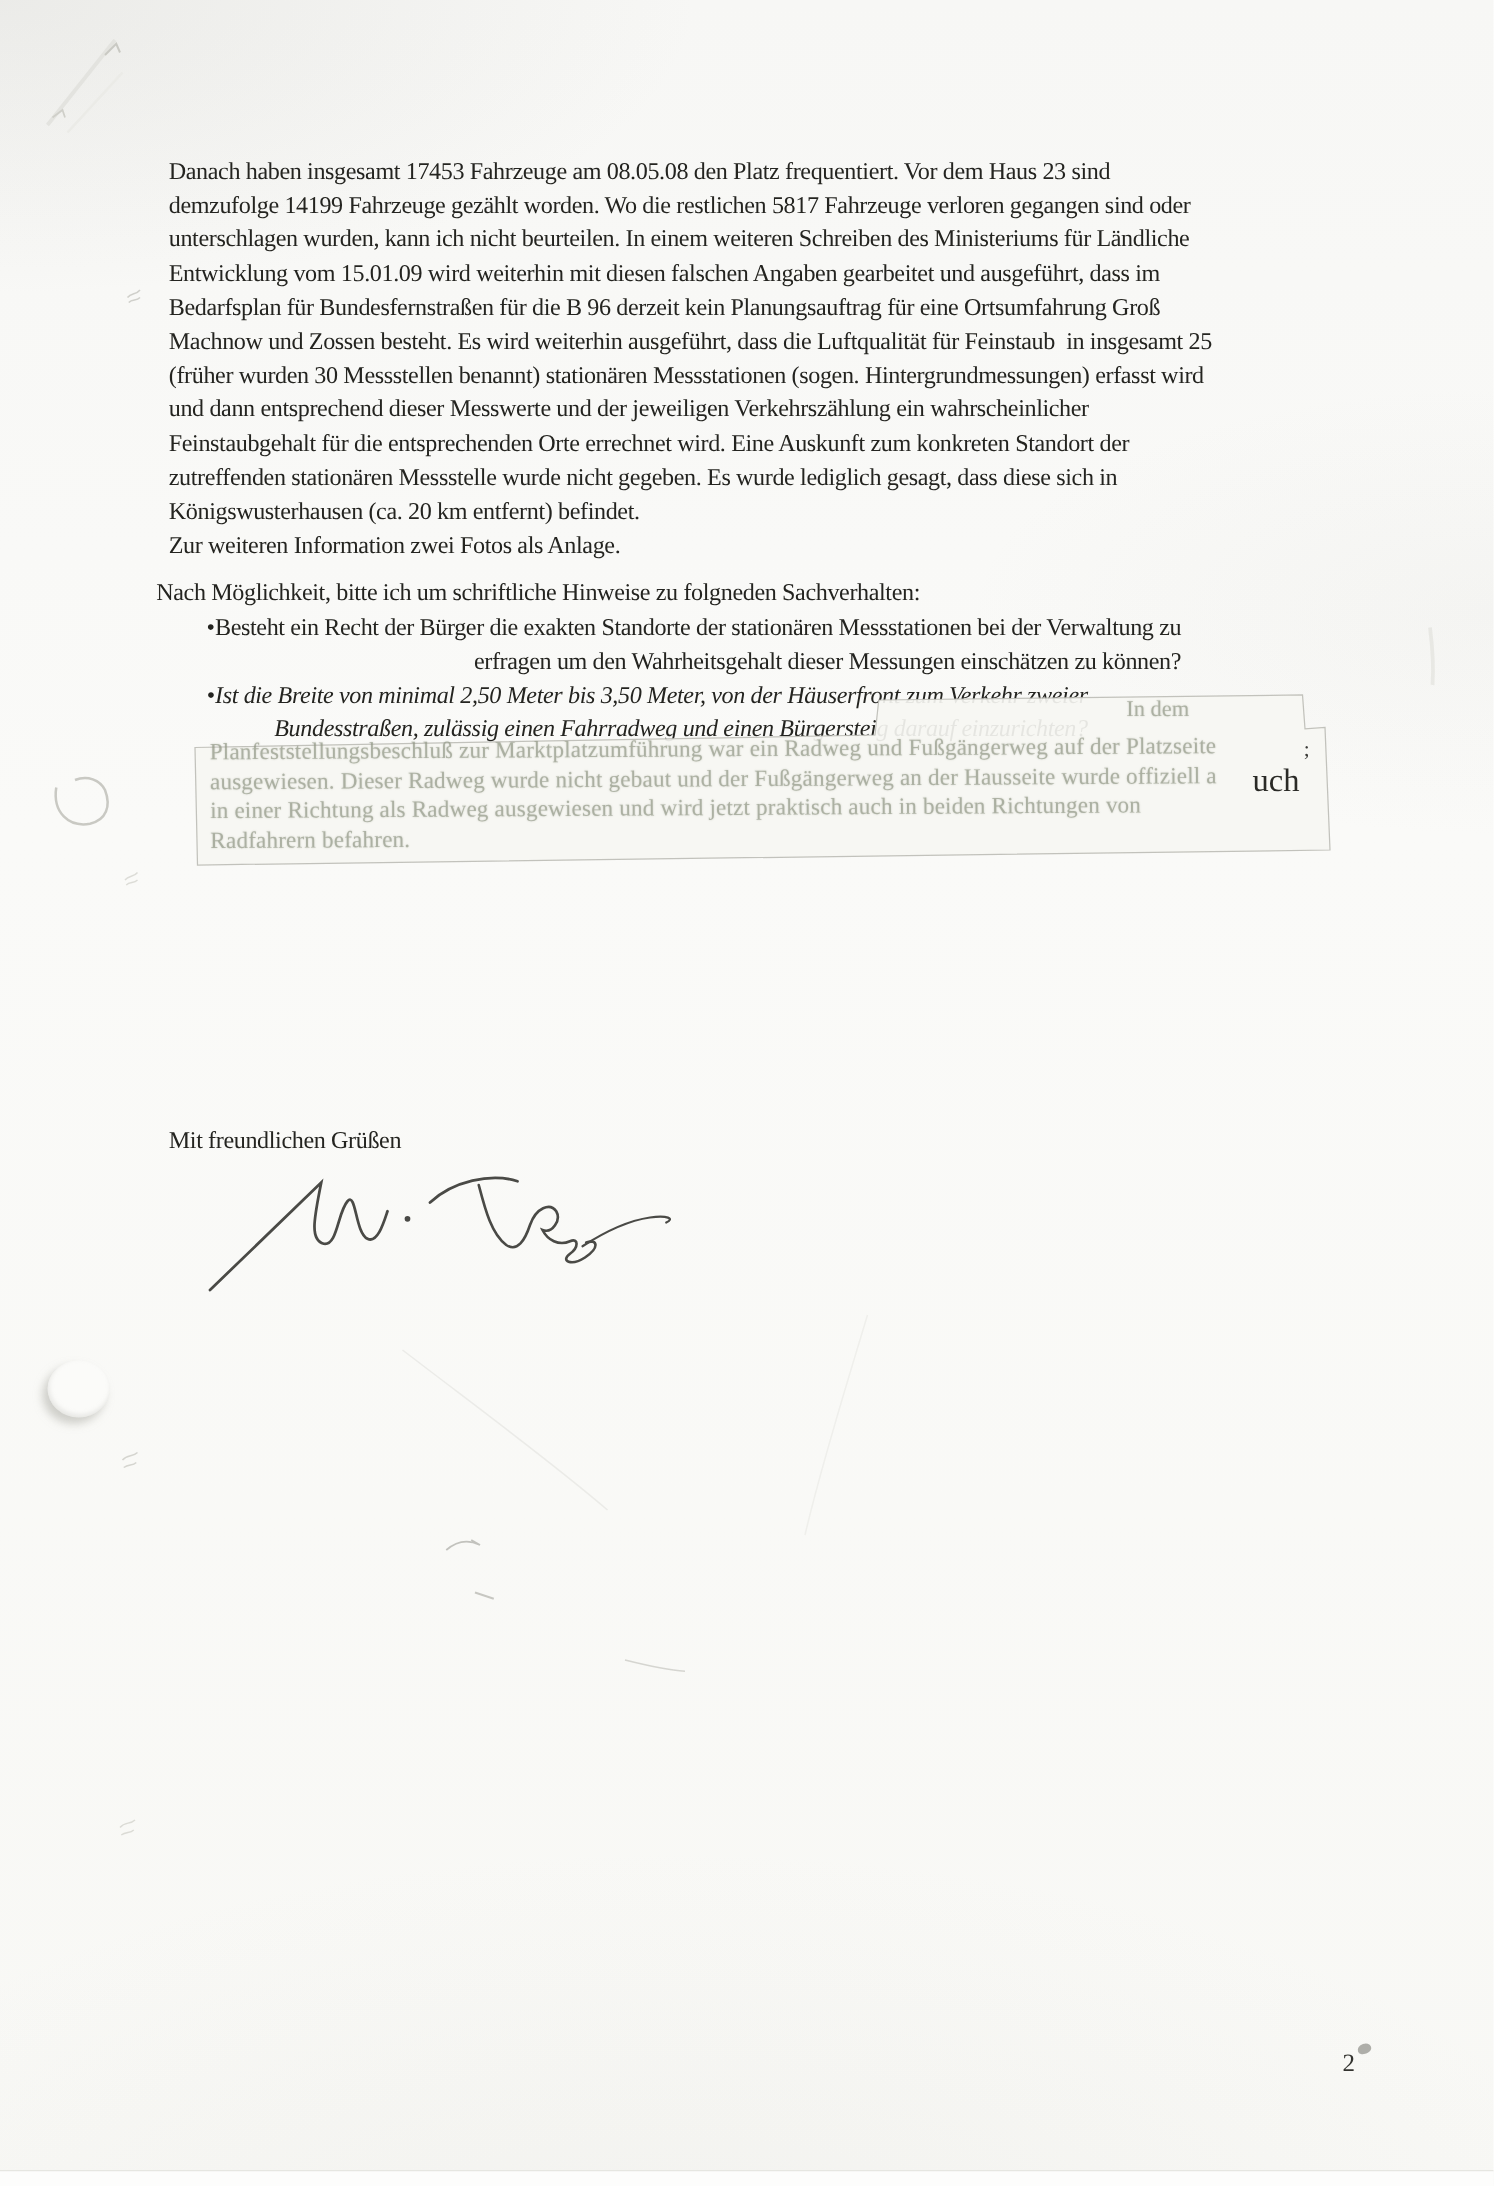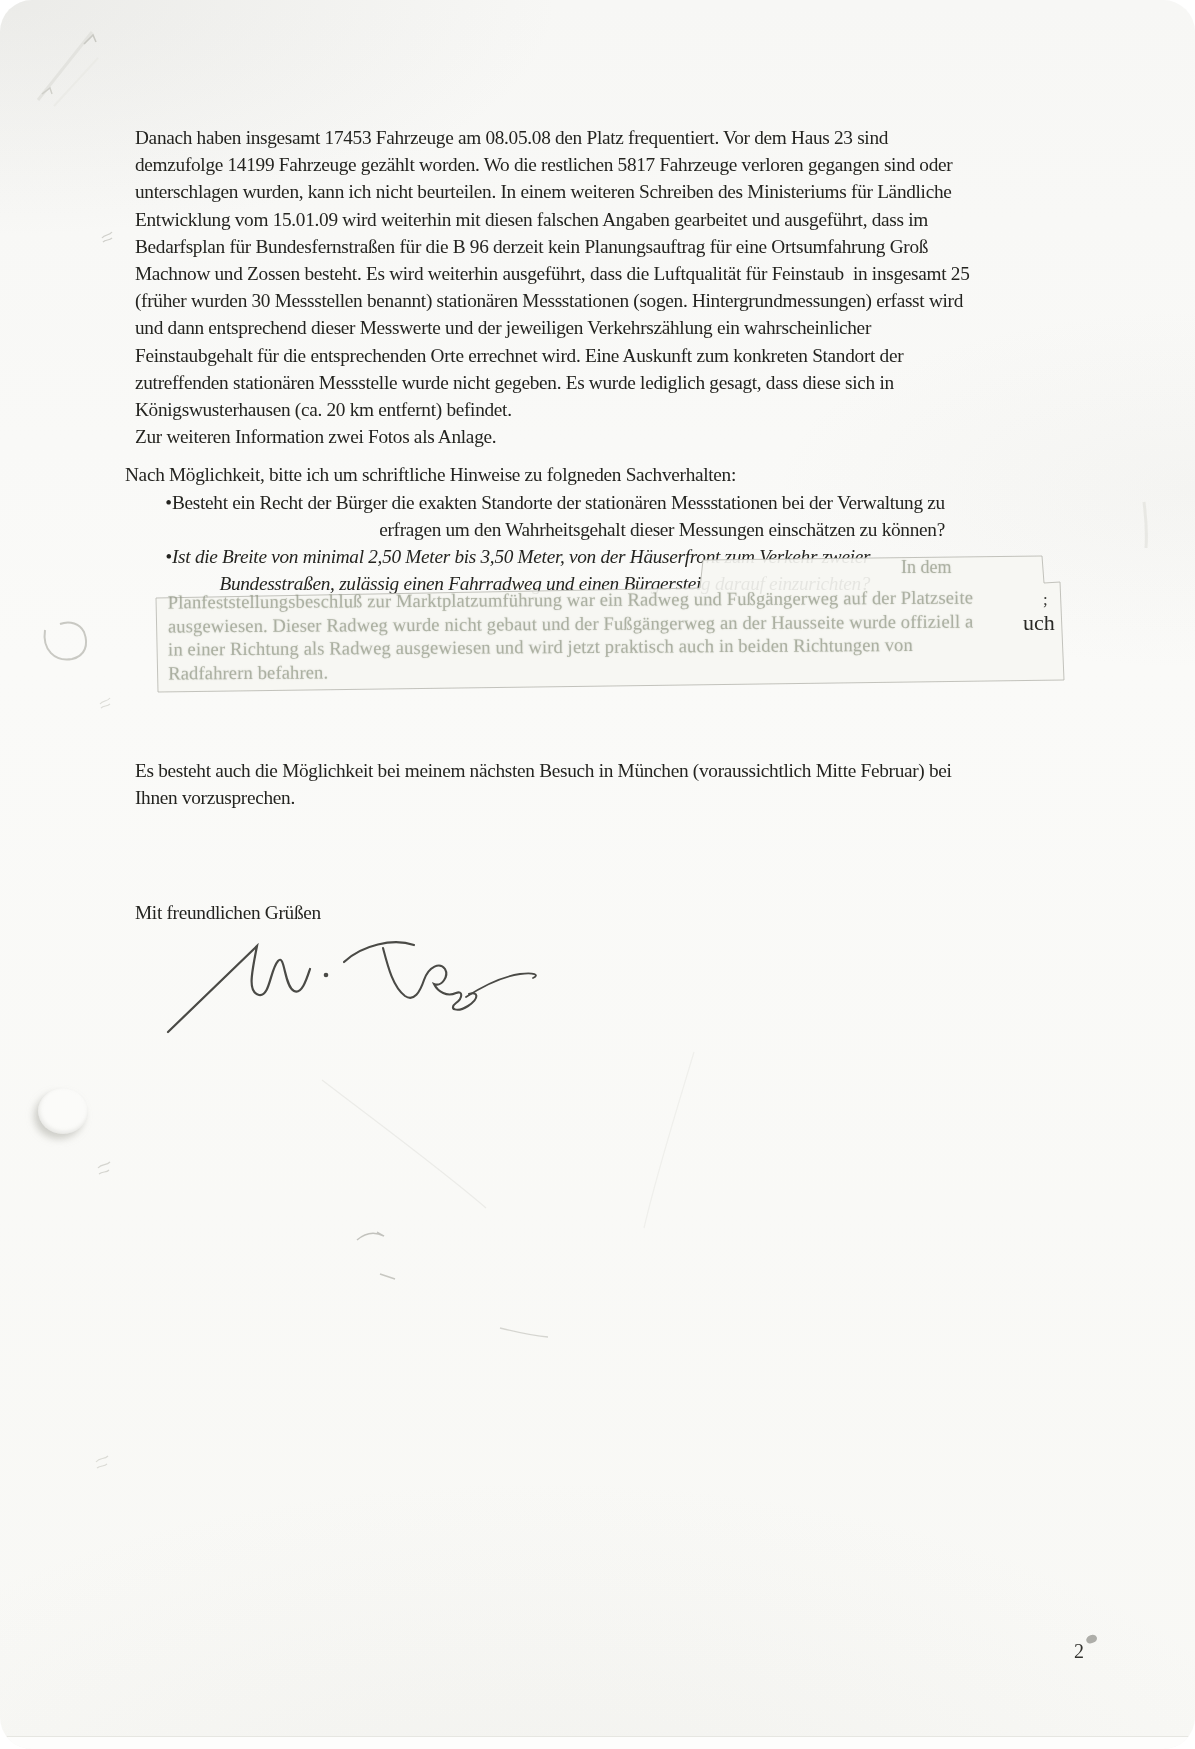--- a/index.html
+++ b/index.html
@@ -8,21 +8,20 @@
     position:relative;
     width:1195px;height:1749px;
     overflow:hidden;
     font-family:"Liberation Serif","DejaVu Serif",serif;
     color:#242420;
     background:
       radial-gradient(900px 380px at 0% 0%, rgba(188,188,182,0.20), transparent 62%),
       radial-gradient(700px 300px at 100% 28%, rgba(200,200,194,0.10), transparent 60%),
       radial-gradient(1100px 520px at 45% 106%, rgba(203,203,196,0.14), transparent 72%),
       linear-gradient(180deg,#f7f7f5 0%,#fafaf8 38%,#f8f8f5 100%);
-    border-radius: 32px;
   }
   .txt{
     position:absolute;
     font-size:19.3px;
     line-height:27.2px;
     letter-spacing:-0.3px;
     white-space:pre;
     color:#242420;
   }
   .bullet-item{position:absolute;left:135px;text-align:right;}
@@ -37,21 +36,21 @@
   .ghost{
     color:rgba(146,151,134,0.62);
     text-shadow:0 0 1.5px rgba(146,151,134,0.45);
   }
   .ghost-block{
     position:absolute;left:168px;top:588px;
     font-size:18.6px;line-height:23.6px;letter-spacing:0.1px;white-space:pre;
     transform:rotate(-0.35deg);
   }
   .ghost-leadin{position:absolute;left:901px;top:557px;font-size:18px;}
-  .dark-fragment{position:absolute;left:1023px;top:610px;font-size:22px;color:#2a2a26;}
+  .dark-fragment{position:absolute;left:1002px;top:610px;font-size:26px;color:#2a2a26;}
   .stray-mark{position:absolute;left:1043px;top:590px;font-size:17px;color:#3a3a36;}
   .page-number{position:absolute;left:1074px;top:1640px;font-size:20px;color:#33332f;}
   .pagenum-smudge{
     position:absolute;left:1086px;top:1635px;width:11px;height:8px;
     border-radius:60% 55% 50% 50%;background:#8e8e89;opacity:0.7;transform:rotate(-20deg);
   }
   .punch-blob{
     position:absolute;left:38px;top:1088px;width:50px;height:46px;border-radius:50%;
     background:#fbfbf9;
     box-shadow:-4px 5px 7px rgba(173,173,166,0.55), inset 1px -2px 4px rgba(190,190,184,0.35);
@@ -105,22 +104,20 @@
   </svg>
   <div class="ghost ghost-leadin">In dem</div>
   <div class="ghost ghost-block">Planfeststellungsbeschluß zur Marktplatzumführung war ein Radweg und Fußgängerweg auf der Platzseite
 ausgewiesen. Dieser Radweg wurde nicht gebaut und der Fußgängerweg an der Hausseite wurde offiziell a
 in einer Richtung als Radweg ausgewiesen und wird jetzt praktisch auch in beiden Richtungen von
 Radfahrern befahren.</div>
   <span class="stray-mark">;</span>
   <span class="dark-fragment">uch</span>
 
 
-  <div class="txt" style="left:135px;top:757px;">Es besteht auch die Möglichkeit bei meinem nächsten Besuch in München (voraussichtlich Mitte Februar) bei
-Ihnen vorzusprechen.</div>
 
   <div class="txt" style="left:135px;top:899px;">Mit freundlichen Grüßen</div>
 
   <svg style="left:150px;top:918px;" width="400" height="135" viewBox="0 0 400 135">
     <g stroke="#46464238" fill="none"></g>
     <path d="M18 114 L107 28 C102 54 97 74 109 77 C120 79 120 52 128 43 C135 35 134 68 144 73 C152 77 157 60 160 51" stroke="#4a4a46" stroke-width="2.2" fill="none" stroke-linecap="round"></path>
     <circle cx="176" cy="57" r="2.3" fill="#4a4a46"></circle>
     <path d="M194 44 C212 27 243 20 264 27" stroke="#4a4a46" stroke-width="2.2" fill="none" stroke-linecap="round"></path>
     <path d="M233 30 C238 49 243 69 255 78 C264 84 270 74 274 62 C279 48 290 44 295 51 C299 58 292 69 284 66 C288 74 297 79 306 75 C313 72 313 80 306 85 C298 91 307 95 318 88 C330 80 328 73 319 76" stroke="#4a4a46" stroke-width="2.1" fill="none" stroke-linecap="round"></path>
     <path d="M316 79 C336 66 356 58 370 56 C384 54 390 57 383 60" stroke="#4a4a46" stroke-width="1.8" fill="none" stroke-linecap="round"></path>

